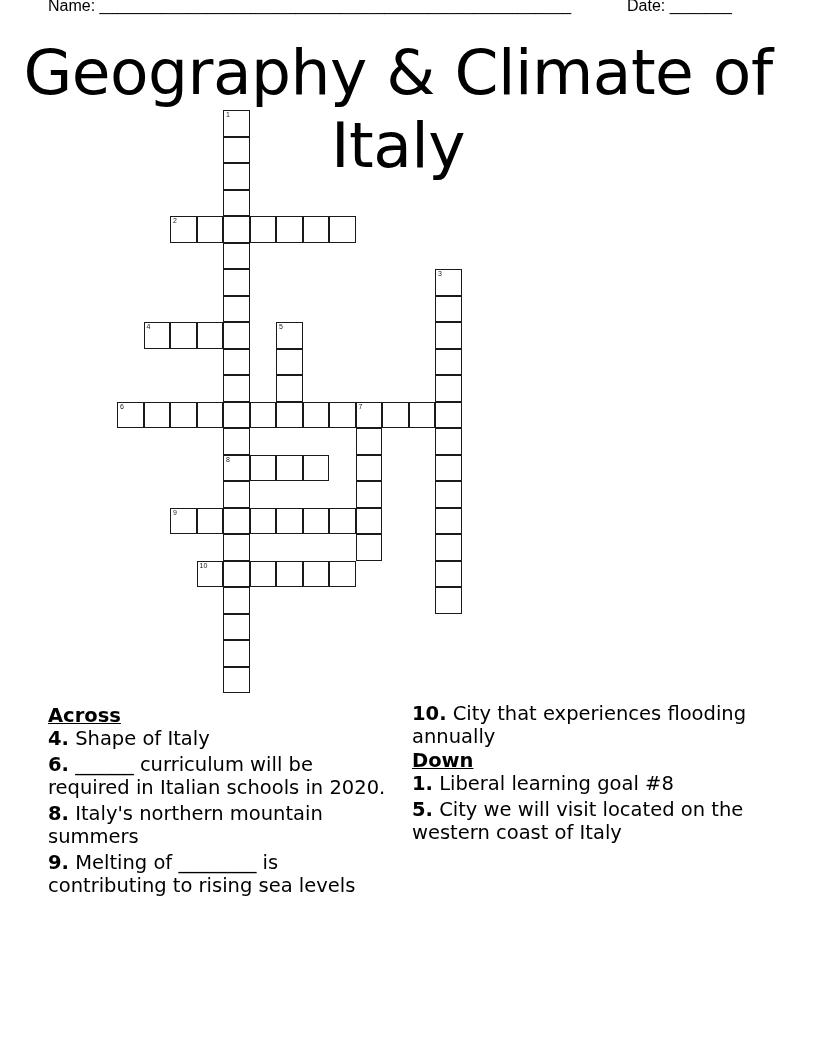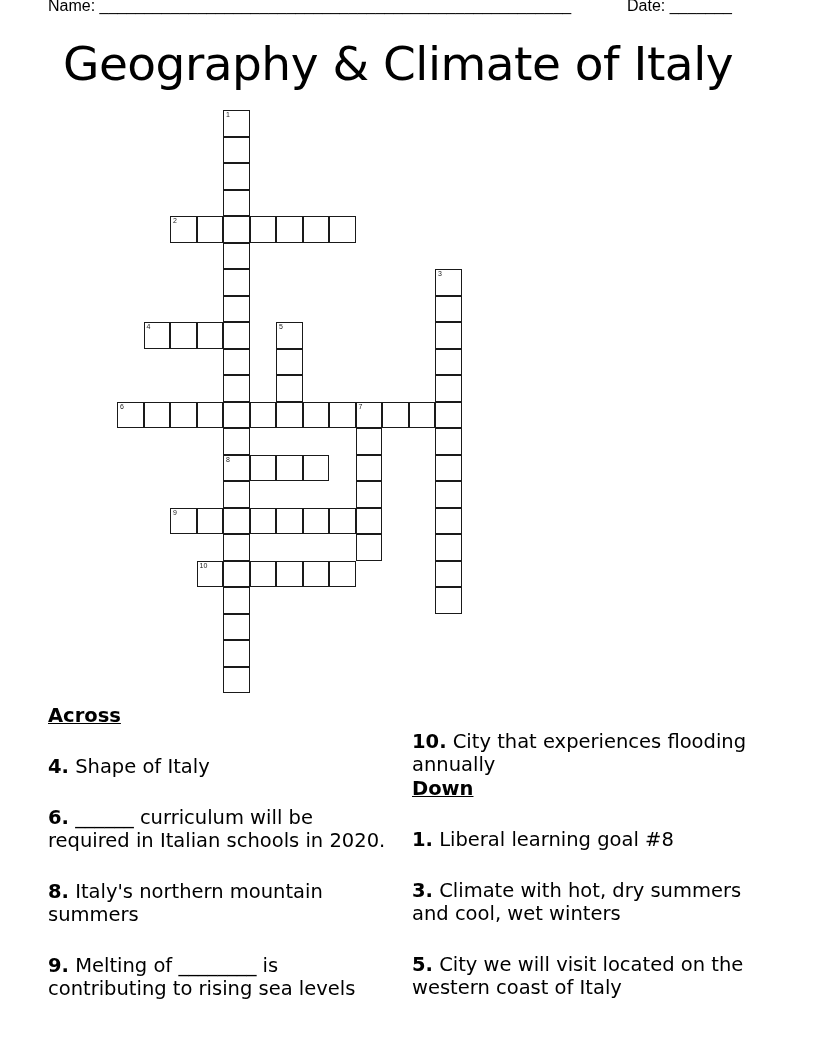--- a/index.html
+++ b/index.html
@@ -1,28 +1,28 @@
 <!DOCTYPE html>
 <html><head>
 <meta charset="utf-8">
 <style>
   html, body { margin: 0; padding: 0; background: #ffffff; }
   body { width: 816px; height: 1056px; position: relative; overflow: hidden; color: #000; }
   .hdr { position: absolute; top: -3px; font-family: "Liberation Sans", sans-serif; font-size: 16px; color: #000; white-space: pre; }
   .hdr-name { left: 48px; }
   .hdr-date { left: 627px; }
-  .title { position: absolute; top: 36px; left: 0; width: 796px; text-align: center; font-family: "DejaVu Sans", sans-serif; font-size: 47px; font-weight: normal; letter-spacing: -0.5px; color: #000; }
+  .title { position: absolute; top: 36px; left: 0; width: 796px; text-align: center; font-family: "DejaVu Sans", sans-serif; font-size: 63px; font-weight: normal; letter-spacing: -0.5px; color: #000; }
   .grid { position: absolute; left: 0; top: 0; width: 816px; height: 700px; }
   .cell { position: absolute; width: 26.5px; height: 26.5px; box-sizing: border-box; border: 1.3px solid #1a1a1a; background: #fff; }
   .num { position: absolute; left: 2px; top: 0px; font-family: "Liberation Sans", sans-serif; font-size: 7px; line-height: 8px; color: #222; }
   .clues { position: absolute; top: 702px; font-family: "DejaVu Sans", sans-serif; font-size: 19.5px; line-height: 23px; color: #000; }
   .col-left { left: 48px; width: 345px; }
   .col-right { left: 412px; width: 345px; }
   .sec { text-decoration: underline; font-weight: bold; display: block; margin-top: 2px; }
-  .clue { display: block; margin-bottom: 3px; margin-top: 28px; }
+  .clue { display: block; margin-bottom: 3px; }
   .clue b { font-weight: bold; }
 </style>
 </head>
 <body>
 
 <div class="hdr hdr-name">Name: _____________________________________________________</div>
 <div class="hdr hdr-date">Date: _______</div>
 
 <div class="title">Geography &amp; Climate of Italy</div>
 
@@ -131,15 +131,14 @@
   <span class="clue"><b>4.</b><span> Shape of Italy</span></span>
   <span class="clue"><b>6.</b><span> ______ curriculum will be required in Italian schools in 2020.</span></span>
   <span class="clue"><b>8.</b><span> Italy's northern mountain summers</span></span>
   <span class="clue"><b>9.</b><span> Melting of ________ is contributing to rising sea levels</span></span>
 </div>
 
 <div class="clues col-right">
   <span class="clue"><b>10.</b><span> City that experiences flooding annually</span></span>
   <span class="sec" style="margin-top:-2px">Down</span>
   <span class="clue"><b>1.</b><span> Liberal learning goal #8</span></span>
-  <span class="clue"><b>3.</b><span> Climate with hot, dry summers and cool, wet winters</span></span>
   <span class="clue"><b>5.</b><span> City we will visit located on the western coast of Italy</span></span>
 </div>
 
 </body></html>

